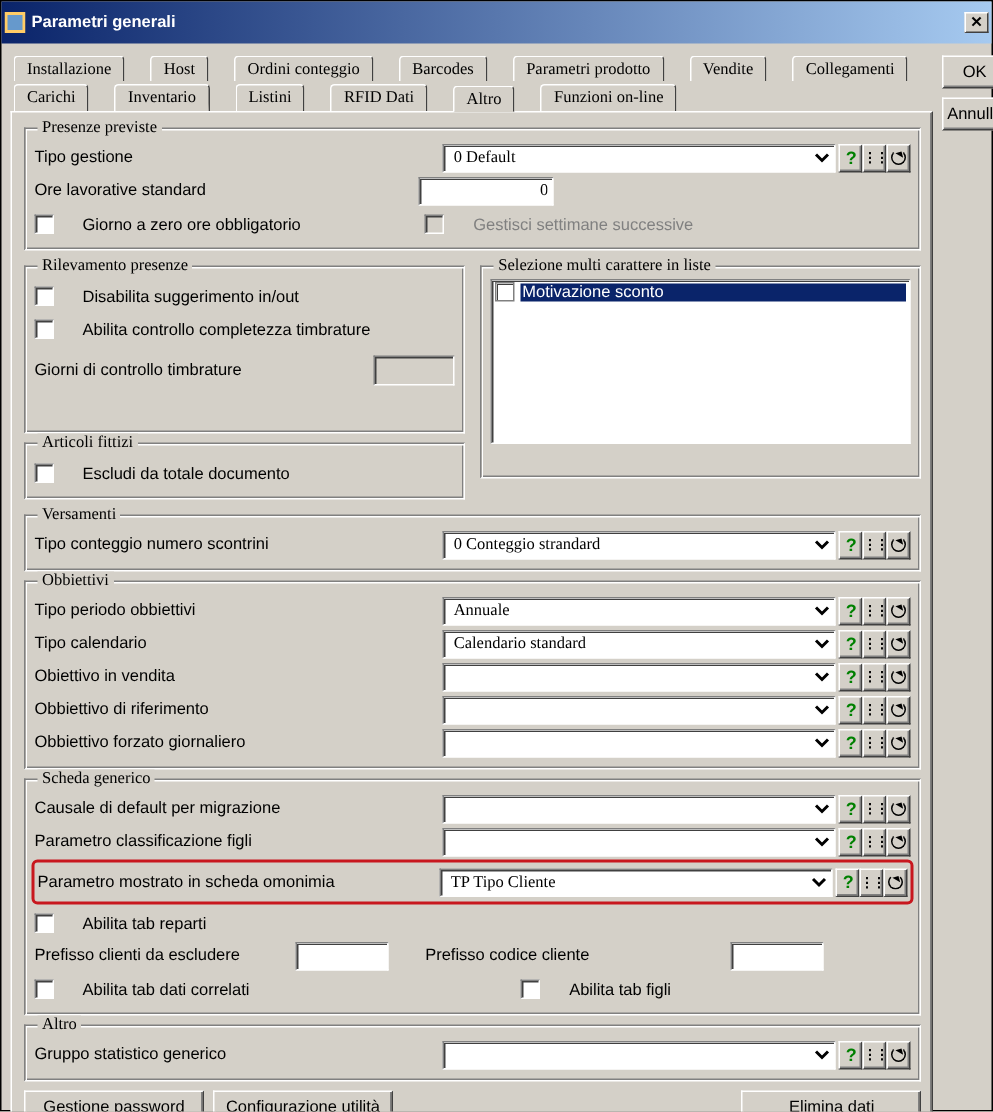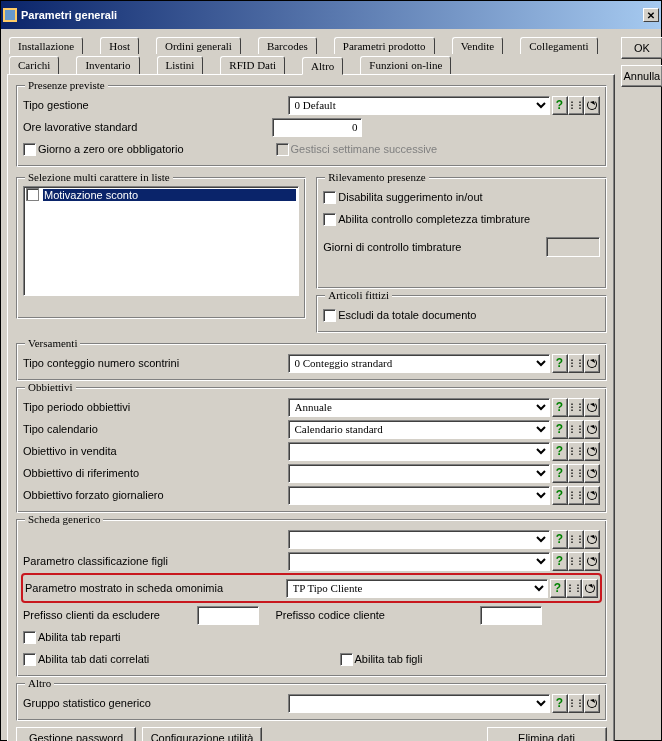--- a/index.html
+++ b/index.html
@@ -98,21 +98,21 @@
 }
 input[type=text] { padding: 1px 3px; }
 select { padding: 0 0 0 2px; }
 .select-wide { width: 262px; }
 .select-ctl { display: inline-flex; align-items: center; gap: 2px; }
 
 .icongrp { display: inline-flex; gap: 0; }
 .icongrp .btn.small { font-weight: bold; }
 .icongrp .qmark { color: #008000; font-family: Arial; font-size: 12px; font-weight: bold; }
 
-.checkbox { display: inline-flex; align-items: center; gap: 2px; }
+.checkbox { display: inline-flex; align-items: flex-end; gap: 19px; }
 .checkbox .box {
   width: 13px; height: 13px; background: #fff;
   border: 1px solid #808080; border-right-color: #fff; border-bottom-color: #fff;
   box-shadow: inset 1px 1px 0 #404040;
 }
 .disabled { color: #808080; }
 
 .listbox {
   border: 1px solid #808080; border-right-color: #fff; border-bottom-color: #fff;
   box-shadow: inset 1px 1px 0 #404040;
@@ -165,21 +165,21 @@
     <div class="closebtn">
         <span>✕</span>
       </div>
   </div>
 
   <div class="content">
     <div class="main">
       <div class="tabrow">
         <div class="tab">Installazione</div>
         <div class="tab">Host</div>
-        <div class="tab">Ordini generali</div>
+        <div class="tab">Ordini conteggio</div>
         <div class="tab">Barcodes</div>
         <div class="tab">Parametri prodotto</div>
         <div class="tab">Vendite</div>
         <div class="tab">Collegamenti</div>
       </div>
       <div class="tabrow">
         <div class="tab">Carichi</div>
         <div class="tab">Inventario</div>
         <div class="tab">Listini</div>
         <div class="tab">RFID Dati</div>
@@ -223,31 +223,20 @@
             <div style="flex:1"></div>
             <span class="checkbox disabled" style="width:324px">
               <span class="box" style="background:#d4d0c8"></span>
               <span>Gestisci settimane successive</span>
             </span>
           </div>
         </div>
 
         <div class="cols">
           <div class="col">
-            <div class="fieldset" style="height:142px">
-              <span class="legend">Selezione multi carattere in liste</span>
-              <div class="listbox">
-                <div class="listitem sel">
-                  <span class="box" style="width:13px;height:13px;background:#fff;border:1px solid #808080;box-shadow:inset 1px 1px 0 #404040"></span>
-                  <span class="txt">Motivazione sconto</span>
-                </div>
-              </div>
-            </div>
-          </div>
-          <div class="col">
             <div class="fieldset" style="min-height:112px">
               <span class="legend">Rilevamento presenze</span>
               <div class="row">
                   <span class="checkbox">
                     <span class="box"></span>
                     <span>Disabilita suggerimento in/out</span>
                   </span>
                 </div>
               <div class="row">
                   <span class="checkbox">
@@ -264,20 +253,31 @@
             <div class="fieldset">
               <span class="legend">Articoli fittizi</span>
               <div class="row">
                   <span class="checkbox">
                     <span class="box"></span>
                     <span>Escludi da totale documento</span>
                   </span>
                 </div>
             </div>
           </div>
+          <div class="col">
+            <div class="fieldset" style="height:142px">
+              <span class="legend">Selezione multi carattere in liste</span>
+              <div class="listbox">
+                <div class="listitem sel">
+                  <span class="box" style="width:13px;height:13px;background:#fff;border:1px solid #808080;box-shadow:inset 1px 1px 0 #404040"></span>
+                  <span class="txt">Motivazione sconto</span>
+                </div>
+              </div>
+            </div>
+          </div>
         </div>
 
         <div class="fieldset">
           <span class="legend">Versamenti</span>
           <div class="row">
             <span class="label">Tipo conteggio numero scontrini</span>
             <div style="flex:1"></div>
             <span class="select-ctl">
               <select class="select-wide"><option>0 Conteggio strandard</option></select>
               <span class="icongrp">
@@ -385,20 +385,21 @@
                     <span class="refresh-icon"></span>
                   </span>
                 </span>
             </span>
           </div>
         </div>
 
         <div class="fieldset">
           <span class="legend">Scheda generico</span>
           <div class="row">
+            <span class="label">Causale di default per migrazione</span>
               <div style="flex:1"></div>
             <span class="select-ctl">
                 <select class="select-wide"><option></option></select>
               <span class="icongrp">
                   <span class="btn small">
                     <span class="qmark">?</span>
                   </span>
                   <span class="btn small">
                     <span class="dots-icon">⋮⋮</span>
                   </span>
@@ -440,32 +441,32 @@
                       <span class="dots-icon">⋮⋮</span>
                     </span>
                     <span class="btn small">
                       <span class="refresh-icon"></span>
                     </span>
                   </span>
               </span>
             </div>
           </div>
           <div class="row">
+            <span class="checkbox">
+                <span class="box"></span>
+                <span>Abilita tab reparti</span>
+              </span>
+          </div>
+          <div class="row">
             <span class="label">Prefisso clienti da escludere</span>
             <input type="text" style="width: 62px;">
             <div style="flex:1"></div>
             <span style="width:200px">Prefisso codice cliente</span>
             <input type="text" style="width: 62px;">
             <div style="width:54px"></div>
-          </div>
-          <div class="row">
-            <span class="checkbox">
-                <span class="box"></span>
-                <span>Abilita tab reparti</span>
-              </span>
           </div>
           <div class="row">
             <span class="checkbox">
                 <span class="box"></span>
                 <span>Abilita tab dati correlati</span>
               </span>
             <div style="flex:1"></div>
             <span class="checkbox" style="width:260px">
                 <span class="box"></span>
                 <span>Abilita tab figli</span>

